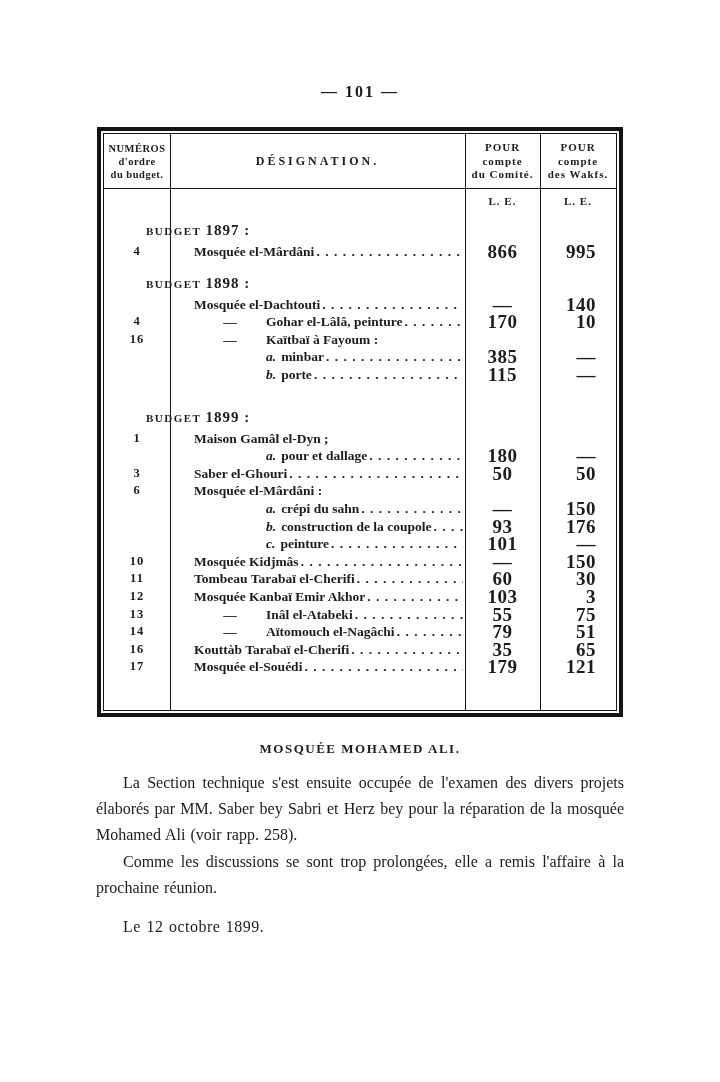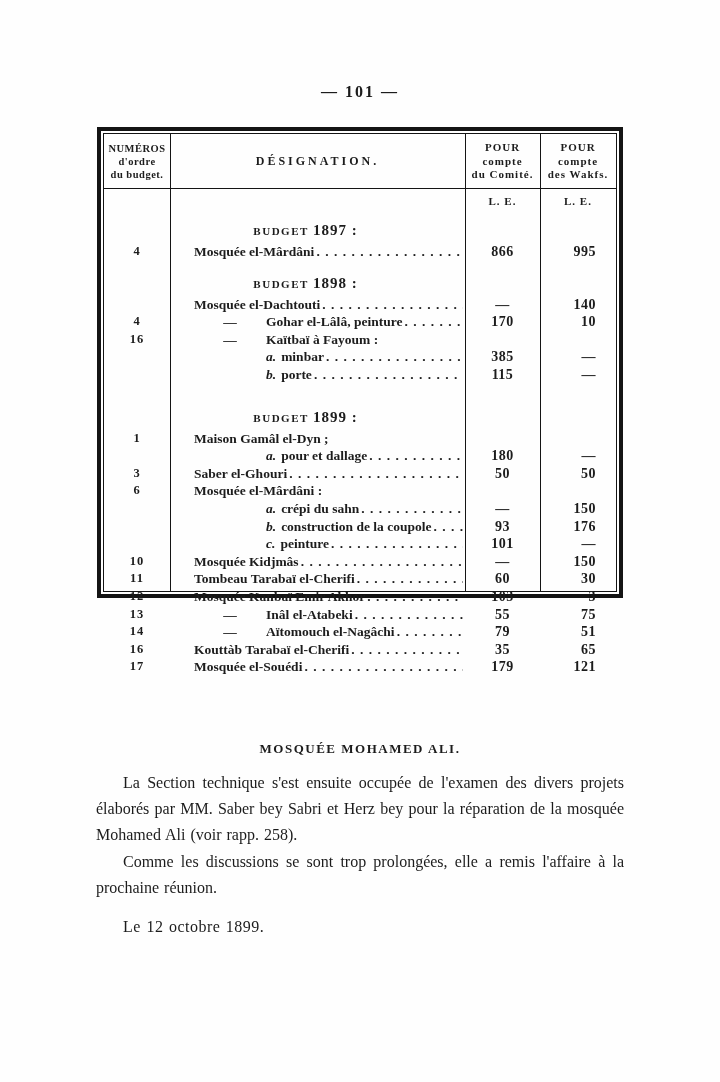--- a/index.html
+++ b/index.html
@@ -8,21 +8,21 @@
     background:#fefefe;color:#1c1c1c;
     font-family:"Liberation Serif","DejaVu Serif",serif;
     overflow:hidden;
   }
   .page-number{
     position:absolute;top:83px;left:0;width:720px;
     text-align:center;font-size:16px;font-weight:700;letter-spacing:2px;
   }
   
   .tbl-outer{
-    position:absolute;left:97px;top:127px;width:526px;height:471px;
+    position:absolute;left:97px;top:127px;width:526px;height:590px;
     border:4px solid #141414;padding:2px;box-sizing:border-box;
   }
   .tbl-inner{
     position:relative;width:100%;height:100%;
     border:1px solid #141414;box-sizing:border-box;
   }
   .vline{position:absolute;top:0;bottom:0;width:1px;background:#141414;}
   .vline.v1{left:66px;}
   .vline.v2{left:361px;}
   .vline.v3{left:436px;}
@@ -38,27 +38,27 @@
   .hc.h1{font-size:10.5px;line-height:13px;letter-spacing:.5px;}
   .hc.h2{font-size:12px;letter-spacing:3px;}
   .hc.h34{font-size:11px;line-height:13.5px;letter-spacing:1px;}
   .le{font-size:11px;font-weight:700;letter-spacing:1px;text-align:center;
       padding-right:0;}
   .le-row .c.wak{text-align:center;padding-right:0;}
   .tbody{position:relative;}
   .budget-header{display:flex;margin:8px 0 4px 0;}
   .budget-header.gap-lg{margin-top:24px;}
   .budget-header.gap-md{margin-top:13px;}
-  .bh-inner{width:295px;margin-left:54px;text-align:center;}
+  .bh-inner{width:295px;margin-left:42px;text-align:left;}
   .bh-label{font-size:11px;font-weight:700;letter-spacing:1.5px;}
   .bh-year{font-size:15px;font-weight:700;letter-spacing:1px;}
   .trow{display:flex;line-height:17.6px;font-size:13.5px;font-weight:700;}
   .trow .c.num{font-size:12.5px;letter-spacing:1px;}
   .trow .c.des{display:flex;padding-left:24px;overflow:hidden;}
-  .trow .c.com,.trow .c.wak{font-size:14px;letter-spacing:.5px;}
+  .trow .c.com,.trow .c.wak{font-size:19px;letter-spacing:.5px;}
   .pre{width:72px;flex:none;text-align:center;}
   .sub-letter{font-style:italic;font-weight:700;margin-right:5px;}
   .lead{flex:1;overflow:hidden;white-space:nowrap;margin:0 2px 0 2px;}
   .lead::after{content:". . . . . . . . . . . . . . . . . . . . . . . . . . . . . . . . . . . . . . . . . . . . . . . . . . . .";letter-spacing:1px;}
   
   .article{position:absolute;left:95px;top:741px;width:530px;}
   .article-heading{
     text-align:center;font-size:13px;font-weight:700;letter-spacing:1.5px;
     margin:0 0 13px 0;
   }

